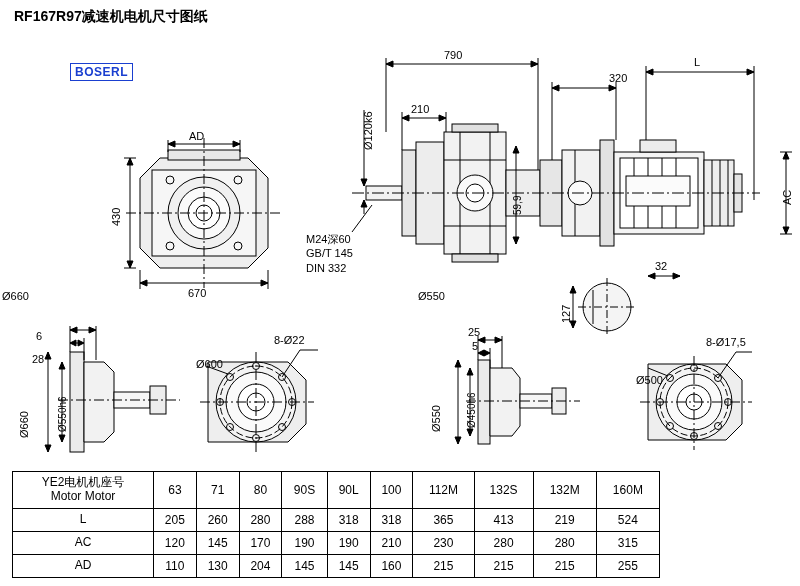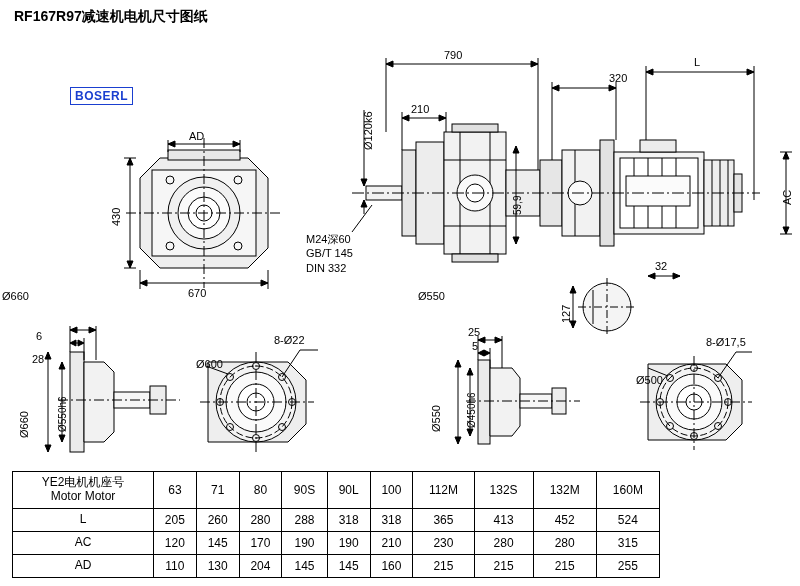--- a/index.html
+++ b/index.html
@@ -13,21 +13,20 @@
     position:absolute;left:14px;top:8px;
     font-size:14px;font-weight:bold;letter-spacing:0px;
     white-space:nowrap;
   }
   .logo{
     position:absolute;left:70px;top:63px;
     border:1.5px solid #1a3fd0;color:#1a3fd0;
     font-size:12px;font-weight:bold;padding:1px 4px;
     font-family:"Liberation Sans", sans-serif;
     letter-spacing:0.5px;
-    margin-top:24px;
   }
   svg{position:absolute;left:0;top:0;}
   .lbl{
     position:absolute;font-size:11px;white-space:nowrap;
     font-family:"Liberation Sans", sans-serif;color:#000;
   }
   .lbl.sm{font-size:10px;}
   
   #spec-table{
     position:absolute;left:12px;top:471px;width:648px;
@@ -354,21 +353,21 @@
       <tr>
         <td class="head">L</td>
         <td>205</td>
         <td>260</td>
         <td>280</td>
         <td>288</td>
         <td>318</td>
         <td>318</td>
         <td>365</td>
         <td>413</td>
-        <td>452</td>
+        <td>219</td>
         <td>524</td>
       </tr>
       <tr>
         <td class="head">AC</td>
         <td>120</td>
         <td>145</td>
         <td>170</td>
         <td>190</td>
         <td>190</td>
         <td>210</td>

